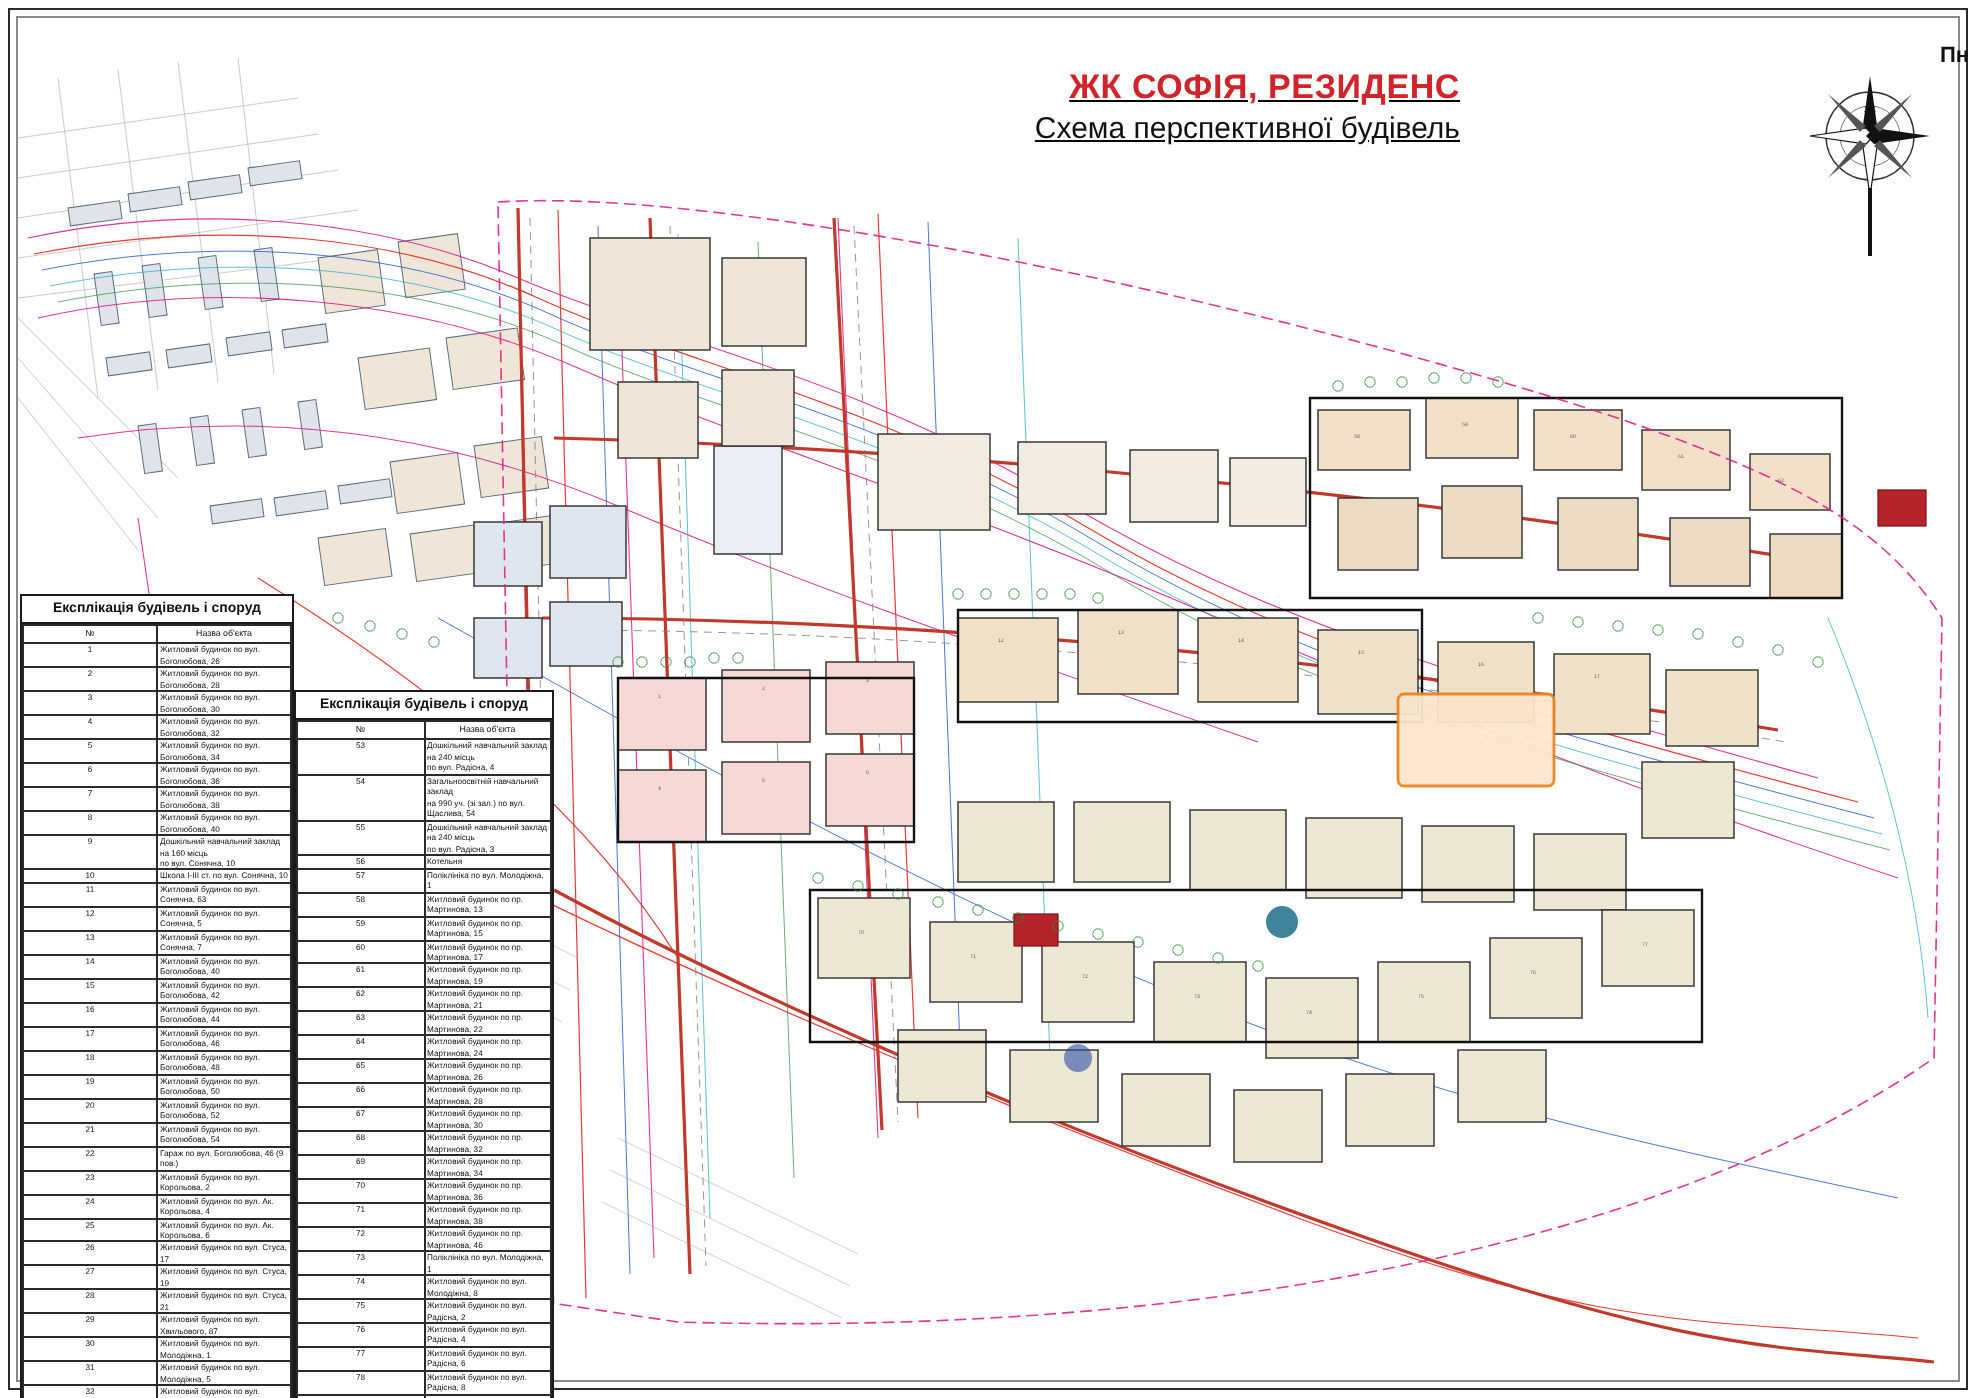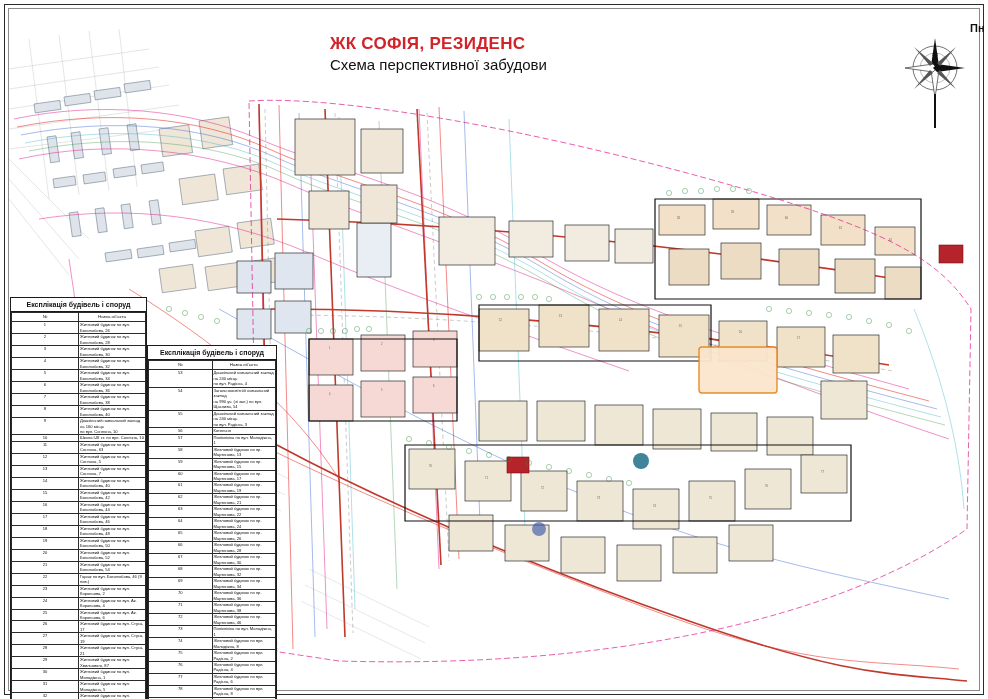--- a/index.html
+++ b/index.html
@@ -38,22 +38,23 @@
     border: 1px solid #8a8a8a;
     box-sizing: border-box;
   }
 
   
   .title-block {
     position: absolute;
     left: 330px;
     top: 34px;
     width: 400px;
-    text-align: left;
+    text-align: right;
     line-height: 1.18;
+    text-decoration: underline;
   }
   .title-main {
     color: #d1232a;
     font-size: 17px;
     font-weight: bold;
     letter-spacing: 0.3px;
   }
   .title-sub {
     color: #111111;
     font-size: 15px;
@@ -420,21 +421,21 @@
       <path d="M180 420 L280 470 M176 436 L276 486 M172 452 L272 502 M168 468 L268 518"></path>
       <path d="M300 560 L420 618 M296 576 L416 634 M292 592 L412 650"></path>
     </g>
   </svg>
 
   <div class="frame"></div>
   <div class="frame-inner"></div>
 
   <div class="title-block">
     <div class="title-main">ЖК СОФІЯ, РЕЗИДЕНС</div>
-    <div class="title-sub">Схема перспективної забудови</div>
+    <div class="title-sub">Схема перспективної будівель</div>
   </div>
 
   <div class="compass">
     <div class="compass-label">Пн</div>
     <svg class="compass-rose" viewBox="0 0 64 64">
       <circle cx="32" cy="32" r="22" fill="none" stroke="#333" stroke-width="0.7"></circle>
       <circle cx="32" cy="32" r="15" fill="none" stroke="#777" stroke-width="0.5"></circle>
       <polygon points="32,2 36,30 32,34 28,30" fill="#111"></polygon>
       <polygon points="32,62 36,34 32,30 28,34" fill="#fff" stroke="#111" stroke-width="0.6"></polygon>
       <polygon points="2,32 30,28 34,32 30,36" fill="#fff" stroke="#111" stroke-width="0.6"></polygon>

